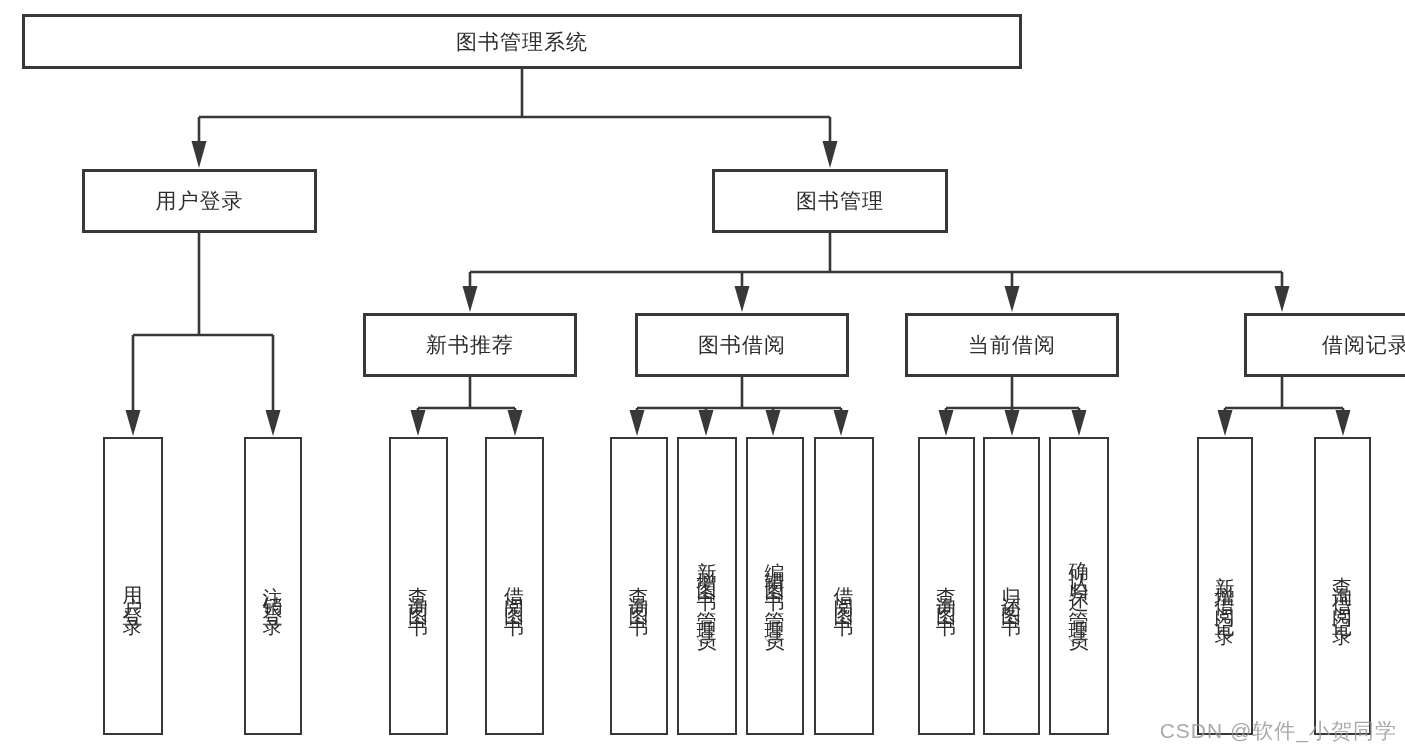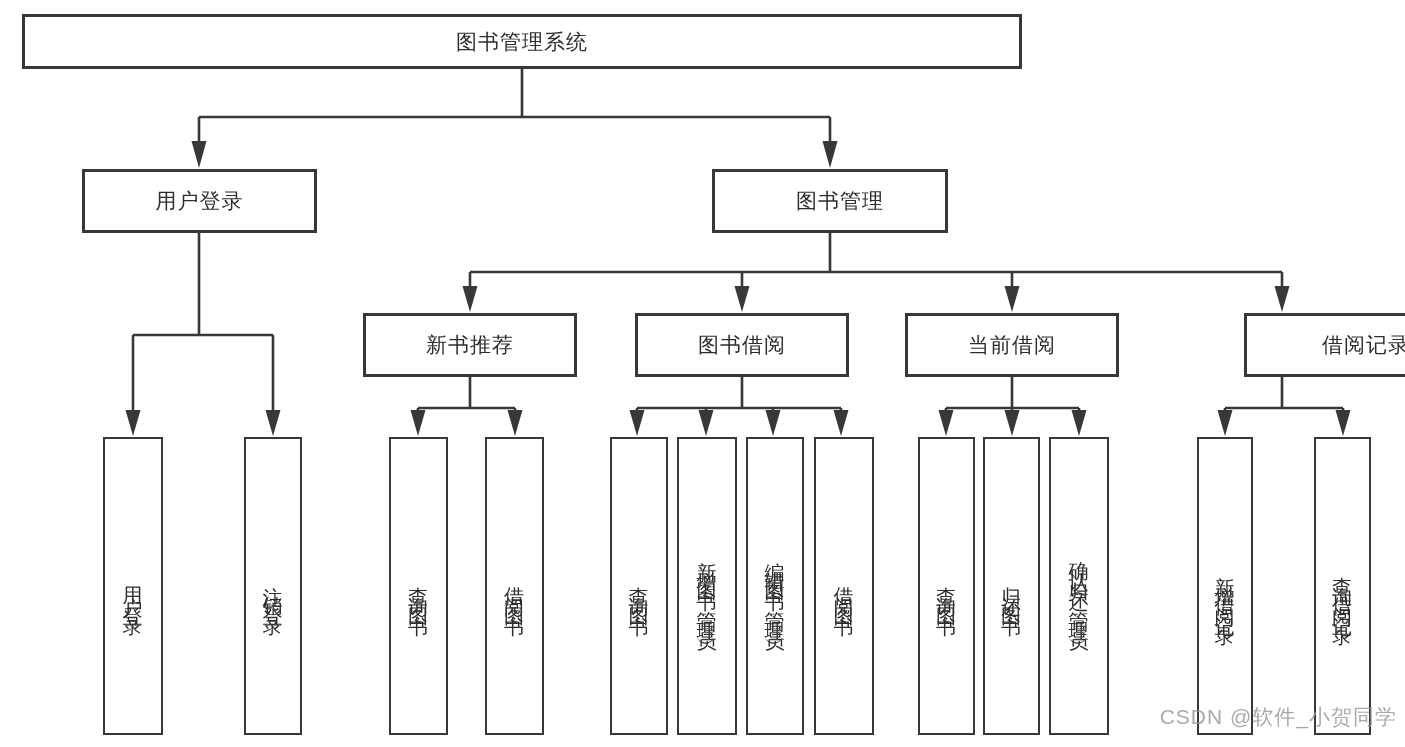--- a/index.html
+++ b/index.html
@@ -47,21 +47,21 @@
     text-orientation: mixed;
     font-size: 20px;
     line-height: 1;
     letter-spacing: 10px;
     margin-bottom: -10px;
     white-space: nowrap;
   }
   #watermark {
     position: absolute;
     right: 8px;
-    bottom: 16px;
+    bottom: 2px;
     font-size: 21px;
     letter-spacing: 1px;
     color: rgba(150, 150, 150, 0.82);
     z-index: 5;
     white-space: nowrap;
   }
 </style>
 </head>
 <body>
 

